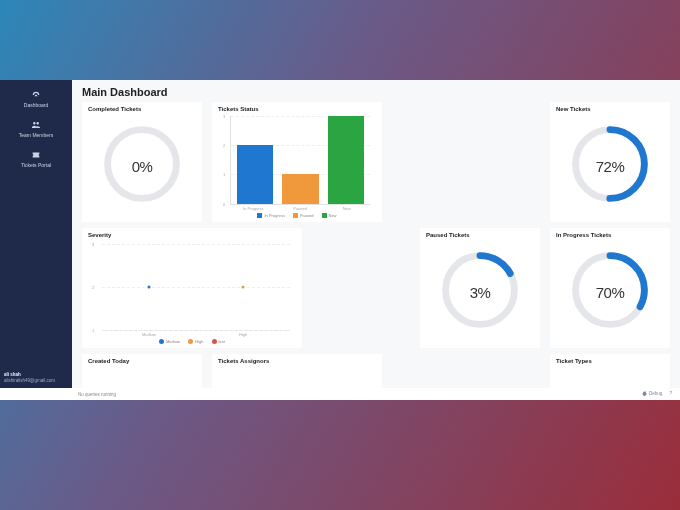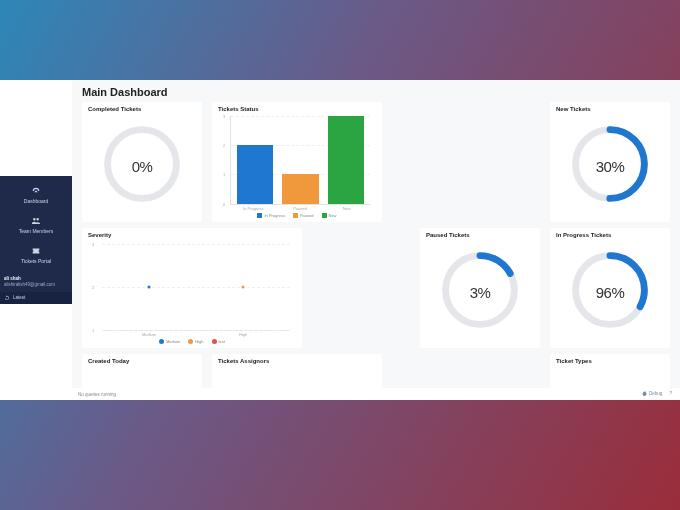--- a/index.html
+++ b/index.html
@@ -1,18 +1,18 @@
 <!DOCTYPE html>
 <html><head>
 <meta charset="utf-8">
 <style>
   * { box-sizing: border-box; margin: 0; padding: 0; }
   html, body { width: 680px; height: 510px; overflow: hidden; font-family: -apple-system, Helvetica, Arial, sans-serif; }
   .bg { width: 680px; height: 510px; background: linear-gradient(120deg, #2d87b9 0%, #6a5a88 40%, #9a2d3a 100%); position: relative; }
-  .app { position: absolute; top: 80px; left: 0; right: 0; height: 320px; display: flex; background: #fff; align-items: center; }
+  .app { position: absolute; top: 80px; left: 0; right: 0; height: 320px; display: flex; background: #fff; }
   .sidebar { width: 72px; background: #1f2a4a; color: #c9d3e6; display: flex; flex-direction: column; font-size: 5px; text-align: center; padding-top: 6px; }
   .sb-item { padding: 4px 2px 8px 2px; cursor: pointer; line-height: 1.2; }
   .sb-icon { display: block; margin: 0 auto 2px auto; width: 10px; height: 10px; fill: #c9d3e6; }
   .sb-user { margin-top: auto; text-align: left; padding: 4px; font-size: 4.5px; line-height: 1.3; color: #e9eefb; }
   .sb-user .mail { color: #9aa7c7; }
   .sidefoot { background: #182341; padding: 3px 4px; display: flex; align-items: center; gap: 3px; font-size: 4.5px; }
 
   .main { flex: 1; background: #f7f8fa; padding: 6px 10px; overflow: hidden; }
   .main-title { font-size: 11px; font-weight: 700; color: #222; margin-bottom: 4px; }
   .row { display: flex; gap: 10px; margin-bottom: 6px; }
@@ -137,21 +137,21 @@
         <div style="flex:1"></div>
 
         <div class="card donut-card">
           <div class="card-title">New Tickets</div>
           <div class="donut-wrap">
             <div class="donut">
               <svg width="86" height="86" viewBox="0 0 100 100">
                 <circle cx="50" cy="50" r="40" fill="none" stroke="#e4e6ea" stroke-width="8"></circle>
                 <circle cx="50" cy="50" r="40" fill="none" stroke="#1f77d0" stroke-width="8" stroke-dasharray="125.66 251.33" transform="rotate(-90 50 50)" stroke-linecap="round"></circle>
               </svg>
-              <div class="pct">30%</div>
+              <div class="pct">72%</div>
             </div>
           </div>
         </div>
       </div>
 
       <div class="row">
 
         <div class="card sev-card">
           <div class="card-title">Severity</div>
           <div class="sevplot">
@@ -191,21 +191,21 @@
         </div>
 
         <div class="card donut-card">
           <div class="card-title">In Progress Tickets</div>
           <div class="donut-wrap">
             <div class="donut">
               <svg width="86" height="86" viewBox="0 0 100 100">
                 <circle cx="50" cy="50" r="40" fill="none" stroke="#e4e6ea" stroke-width="8"></circle>
                 <circle cx="50" cy="50" r="40" fill="none" stroke="#1f77d0" stroke-width="8" stroke-dasharray="82.94 251.33" transform="rotate(-90 50 50)" stroke-linecap="round"></circle>
               </svg>
-              <div class="pct">96%</div>
+              <div class="pct">70%</div>
             </div>
           </div>
         </div>
       </div>
 
       <div class="row">
         <div class="card small-card" style="width:120px;">
           <div class="card-title">Created Today</div>
         </div>
         <div class="card small-card" style="width:170px;">

